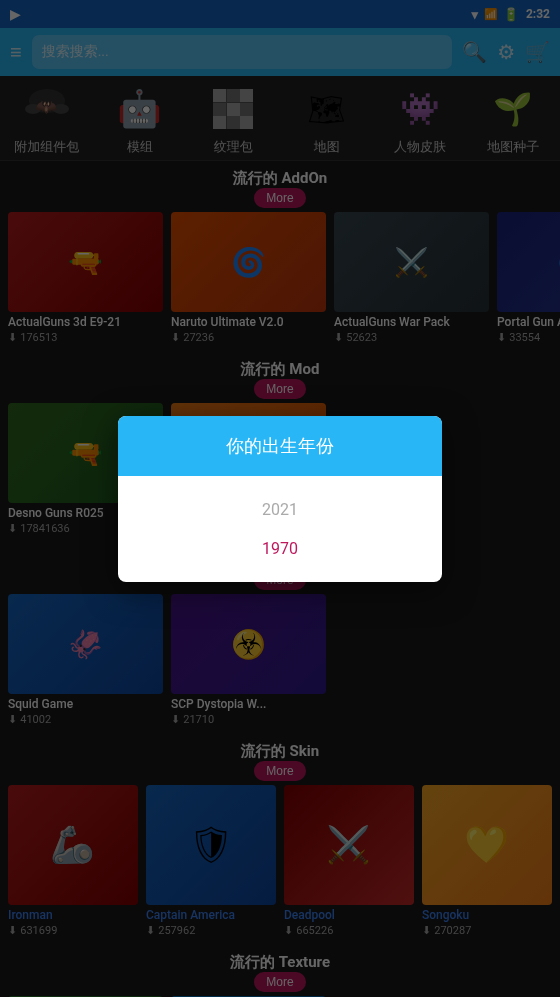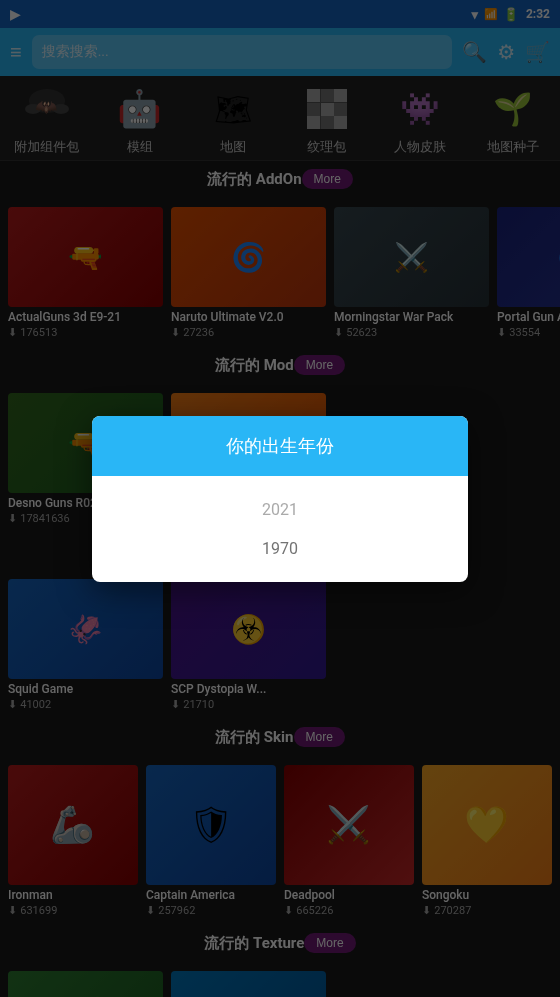--- a/index.html
+++ b/index.html
@@ -71,26 +71,27 @@
       align-items: center;
       justify-content: center;
     }
     .cat-label { color: #ccc; font-size: 13px; }
 
     
     .section-header {
       display: flex;
       align-items: center;
       justify-content: center;
-      padding: 8px 12px 18px;
+      padding: 8px 12px 4px;
       background: #1a1a1a;
+      flex-direction: column;
     }
     .section-title { color: white; font-size: 15px; font-weight: bold; }
     .more-btn {
-      background: #701a75;
+      background: #be185d;
       color: white;
       font-size: 12px;
       padding: 3px 12px;
       border-radius: 12px;
       cursor: pointer;
       border: none;
     }
 
     
     .scroll-row {
@@ -128,21 +129,21 @@
       flex-shrink: 0;
     }
     .skin-thumb {
       width: 100%;
       height: 120px;
       border-radius: 4px;
       display: flex;
       align-items: center;
       justify-content: center;
     }
-    .skin-name { color: #ffffff; font-size: 12px; margin-top: 3px; font-weight: 500; }
+    .skin-name { color: #3b82f6; font-size: 12px; margin-top: 3px; font-weight: 500; }
     .skin-downloads { color: #aaa; font-size: 11px; display: flex; align-items: center; gap: 3px; margin-top: 2px; }
 
     
     .tex-card {
       min-width: 155px;
       max-width: 155px;
       margin-left: 8px;
       cursor: pointer;
       flex-shrink: 0;
     }
@@ -169,21 +170,21 @@
       top: 0; left: 0; right: 0; bottom: 0;
       background: rgba(0,0,0,0.6);
       display: flex;
       align-items: center;
       justify-content: center;
       z-index: 100;
     }
     .modal {
       background: white;
       border-radius: 8px;
-      width: 376px;
+      width: 324px;
       overflow: hidden;
       box-shadow: 0 8px 32px rgba(0,0,0,0.5);
     }
     .modal-title {
       background: #29b6f6;
       color: white;
       text-align: center;
       padding: 18px;
       font-size: 18px;
       font-weight: 500;
@@ -317,43 +318,43 @@
     <span class="cat-label">附加组件包</span>
   </div>
   <div class="cat-item">
     <div class="cat-icon">
       <span style="font-size:36px;">🤖</span>
     </div>
     <span class="cat-label">模组</span>
   </div>
   <div class="cat-item">
     <div class="cat-icon">
-      <span style="font-size:30px;">🗺</span>
-    </div>
-    <span class="cat-label">地图</span>
-  </div>
-  <div class="cat-item">
-    <div class="cat-icon">
       <svg width="40" height="40" viewBox="0 0 40 40">
         <rect width="40" height="40" fill="#555"></rect>
         <rect x="0" y="0" width="13" height="13" fill="#aaa"></rect>
         <rect x="14" y="0" width="13" height="13" fill="#777"></rect>
         <rect x="27" y="0" width="13" height="13" fill="#aaa"></rect>
         <rect x="0" y="14" width="13" height="13" fill="#777"></rect>
         <rect x="14" y="14" width="13" height="13" fill="#aaa"></rect>
         <rect x="27" y="14" width="13" height="13" fill="#777"></rect>
         <rect x="0" y="27" width="13" height="13" fill="#aaa"></rect>
         <rect x="14" y="27" width="13" height="13" fill="#777"></rect>
         <rect x="27" y="27" width="13" height="13" fill="#aaa"></rect>
       </svg>
     </div>
     <span class="cat-label">纹理包</span>
   </div>
   <div class="cat-item">
     <div class="cat-icon">
+      <span style="font-size:30px;">🗺</span>
+    </div>
+    <span class="cat-label">地图</span>
+  </div>
+  <div class="cat-item">
+    <div class="cat-icon">
       <span style="font-size:32px;">👾</span>
     </div>
     <span class="cat-label">人物皮肤</span>
   </div>
   <div class="cat-item">
     <div class="cat-icon">
       <span style="font-size:32px;">🌱</span>
     </div>
     <span class="cat-label">地图种子</span>
   </div>
@@ -381,21 +382,21 @@
     <div class="card-name">Naruto Ultimate V2.0</div>
     <div class="card-downloads">
       <span>⬇</span>
       <span>27236</span>
     </div>
   </div>
   <div class="card">
     <div class="card-thumb c-morning">
       <span style="font-size:28px;">⚔️</span>
     </div>
-    <div class="card-name">Morningstar War Pack</div>
+    <div class="card-name">ActualGuns War Pack</div>
     <div class="card-downloads">
       <span>⬇</span>
       <span>52623</span>
     </div>
   </div>
   <div class="card">
     <div class="card-thumb c-portal">
       <span style="font-size:28px;">🌀</span>
     </div>
     <div class="card-name">Portal Gun Add...</div>
@@ -537,16 +538,16 @@
   <div style="background:#1565c0;width:80px;height:60px;display:flex;align-items:center;justify-content:center;color:white;font-size:18px;font-weight:bold;">
     
   </div>
 </div>
 
 <div class="modal-overlay">
   <div class="modal">
     <div class="modal-title">你的出生年份</div>
     <div class="year-picker">
       <div class="year-prev" style="color:#aaa;">2021</div>
-      <div class="year-next" style="color:#737373;">1970</div>
+      <div class="year-next" style="color:#be185d;">1970</div>
     </div>
   </div>
 </div>
 
 </body></html>

